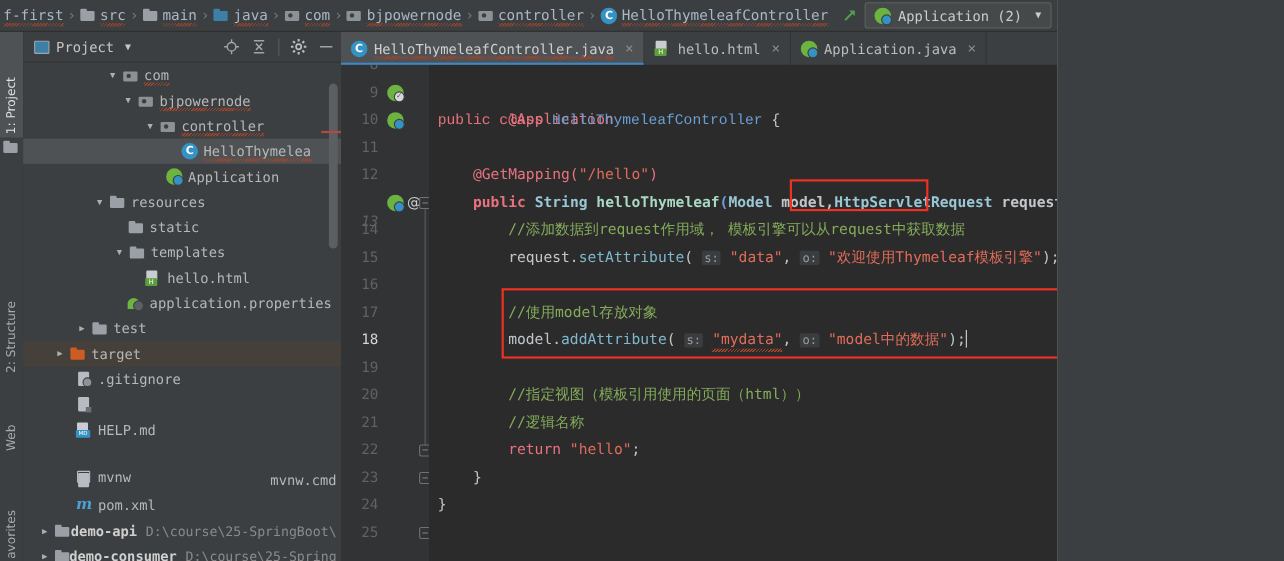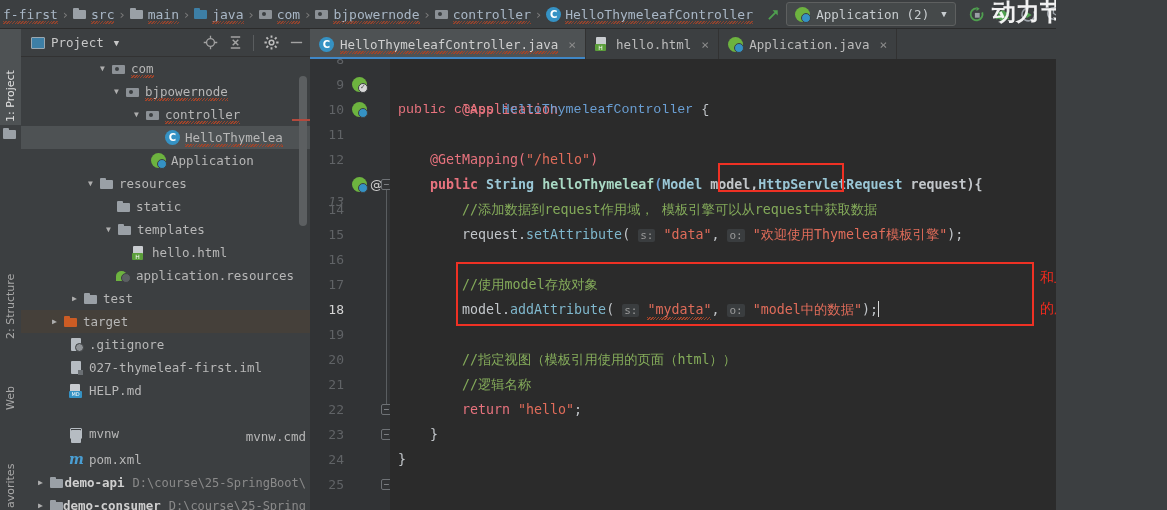--- a/index.html
+++ b/index.html
@@ -2,21 +2,21 @@
 <html><head>
 <meta charset="utf-8">
 <style>
   html, body {
     margin: 0; padding: 0;
     background: #3c3f41;
     font-family: "DejaVu Sans", sans-serif;
   }
   #app {
     position: relative;
-    width: 1056px; height: 510px;
+    width: 961px; height: 510px;
     overflow: hidden;
     background: #fef9c3;
     font-family: "DejaVu Sans", sans-serif;
     font-size: 12px;
     color: #bbbbbb;
     user-select: none;
   }
 
   
   .navbar {
@@ -583,21 +583,21 @@
         <span class="tlabel">templates</span>
       </div>
 
       <div class="trow" style="top:184px;position:absolute;width:289px;padding-left:111px;">
         <span class="ico-sm ico-html"></span>
         <span class="tlabel">hello.html</span>
       </div>
 
       <div class="trow" style="top:207px;position:absolute;width:289px;padding-left:95px;">
         <span class="ico-props"></span>
-        <span class="tlabel">application.resources</span>
+        <span class="tlabel">application.properties</span>
       </div>
 
       <div class="trow" style="top:230px;position:absolute;width:289px;padding-left:48px;">
         <span class="arrow">▶</span>
         <span class="ficon folder" style="margin-left:4px;"></span>
         <span class="tlabel">test</span>
       </div>
 
       <div class="trow sel2" style="top:253px;position:absolute;width:289px;padding-left:28px;">
         <span class="arrow">▶</span>
@@ -605,21 +605,20 @@
         <span class="tlabel">target</span>
       </div>
 
       <div class="trow" style="top:276px;position:absolute;width:289px;padding-left:48px;">
         <span class="ico-sm ico-file ico-git"></span>
         <span class="tlabel">.gitignore</span>
       </div>
 
       <div class="trow" style="top:299px;position:absolute;width:289px;padding-left:48px;">
         <span class="ico-sm ico-file ico-iml"></span>
-        <span class="tlabel">027-thymeleaf-first.iml</span>
       </div>
 
       <div class="trow" style="top:322px;position:absolute;width:289px;padding-left:48px;">
         <span class="ico-sm ico-md"></span>
         <span class="tlabel">HELP.md</span>
       </div>
 
       <div class="trow" style="top:345px;position:absolute;width:289px;padding-left:48px;margin-top:20px;">
         <span class="ico-sm ico-mvnw"></span>
         <span class="tlabel">mvnw</span>

